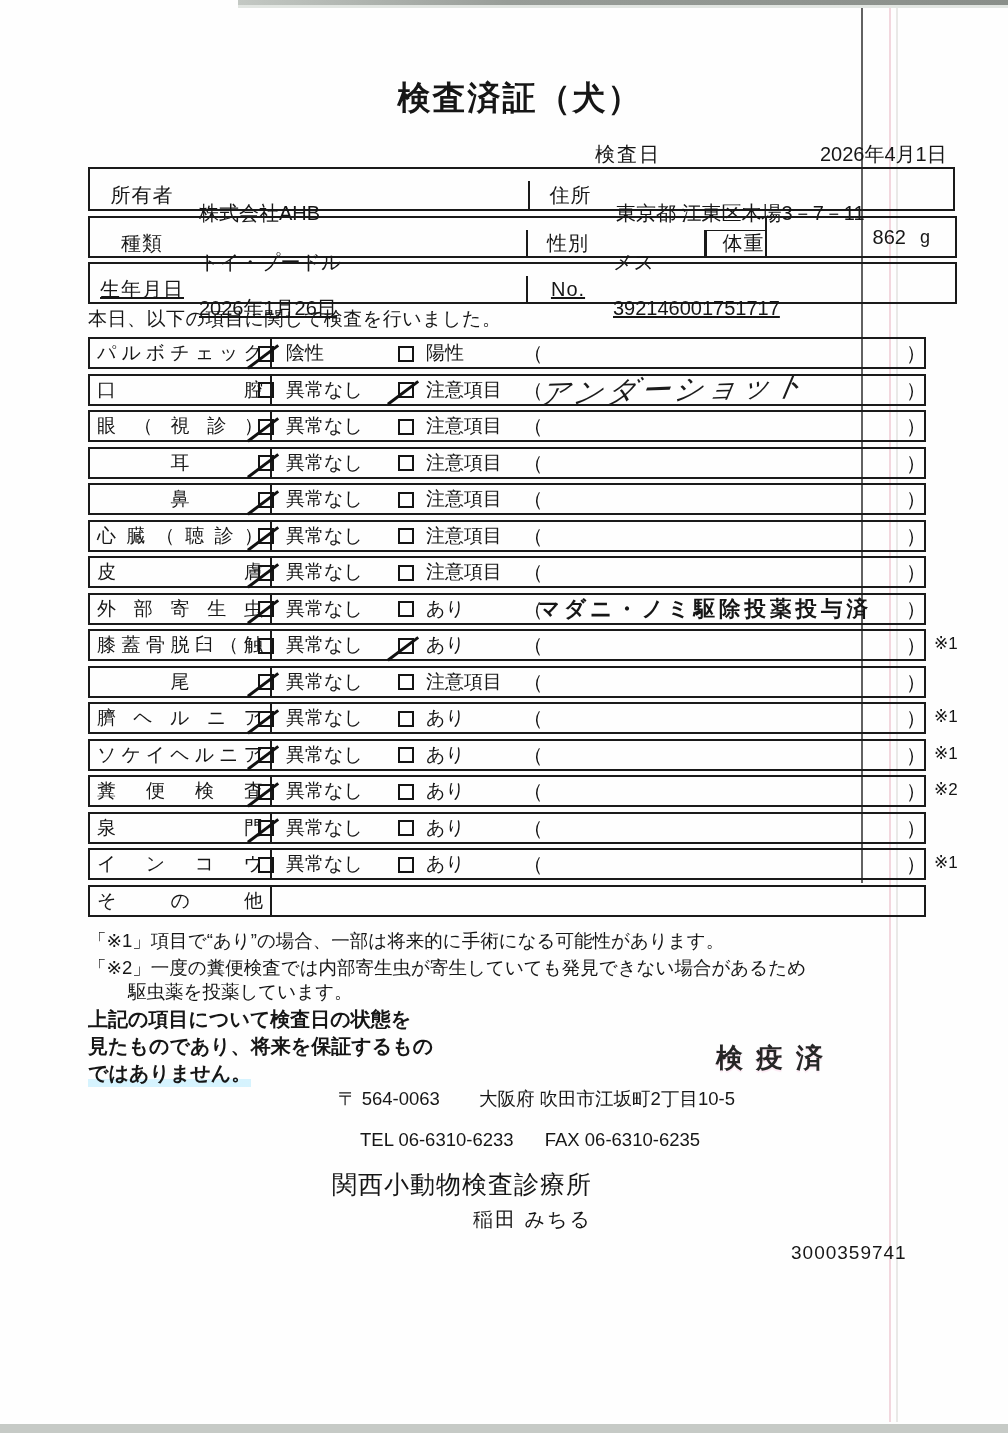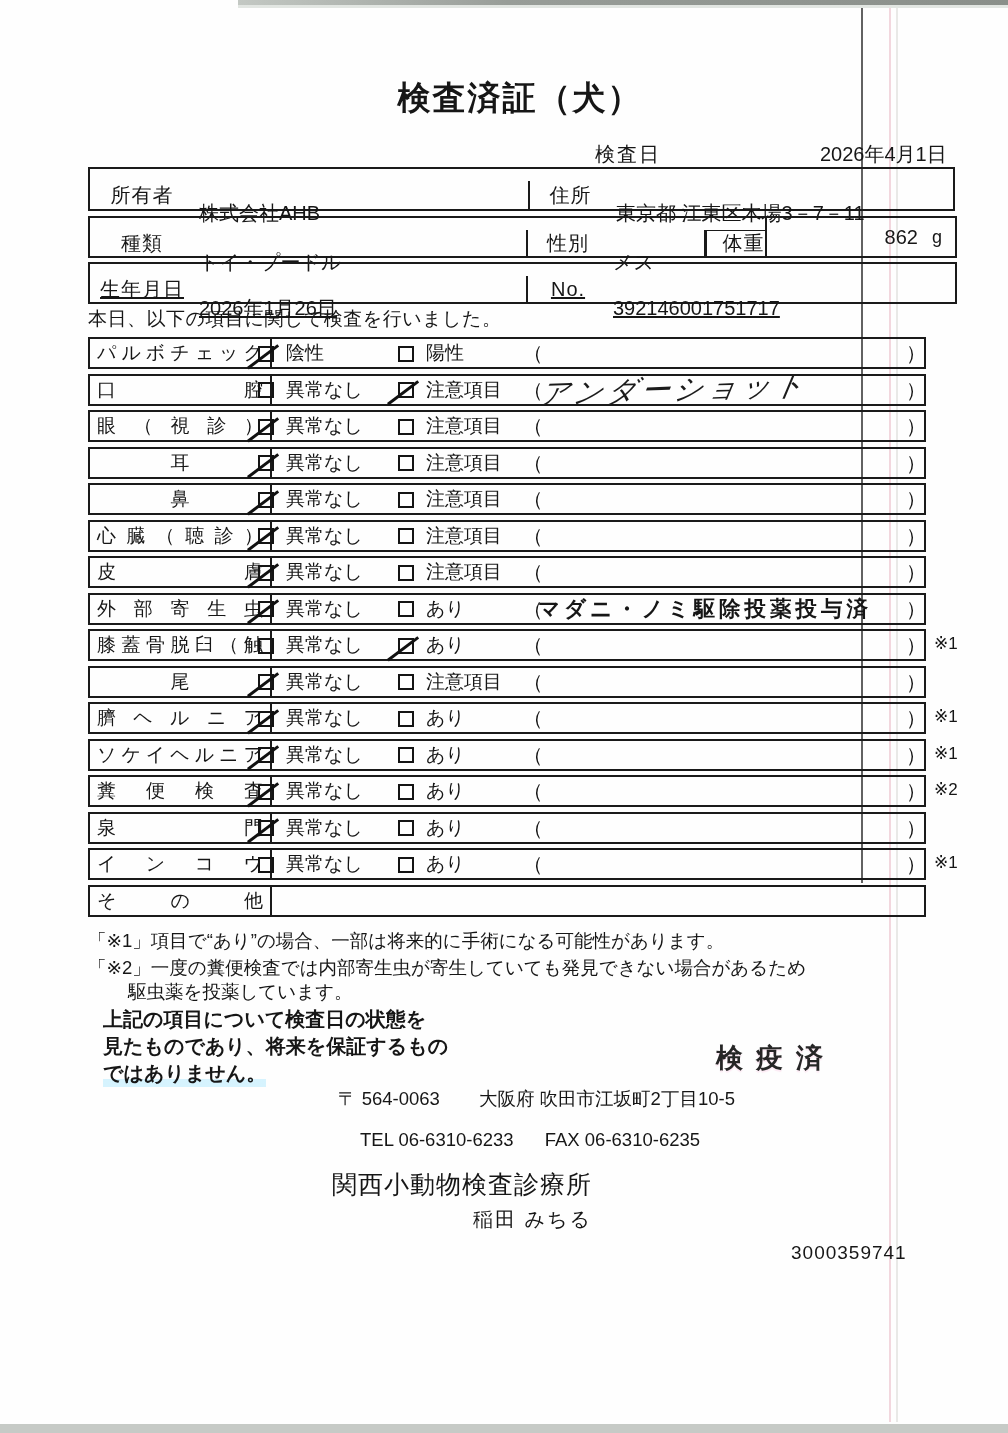--- a/index.html
+++ b/index.html
@@ -30,21 +30,21 @@
   
   .box-row{position:absolute;display:flex;border:2px solid #1a1a1a;box-sizing:border-box;background:transparent;}
   .box-row .cell{box-sizing:border-box;border-left:2px solid #1a1a1a;display:flex;align-items:center;overflow:visible;white-space:nowrap;}
   .box-row .cell:first-child{border-left:none;}
   .cell.lab{justify-content:center;letter-spacing:1px;margin-top:12px;}
   .cell.val{padding-left:3px;margin-top:44px;}
   .tableA{left:88px;top:167px;width:867px;height:44px;font-size:20px;}
   .tableB1{left:88px;top:216px;width:869px;height:42px;font-size:20px;}
   .tableB2{left:88px;top:262px;width:869px;height:42px;font-size:20px;text-decoration:underline;}
   .wcellL{border-left:3px solid #1a1a1a !important;border-top:1px solid #1a1a1a;padding-left:15px;}
-  .weight-val{justify-content:flex-end;padding-right:13px;gap:14px;}
+  .weight-val{justify-content:flex-end;padding-right:25px;gap:14px;}
   .weight-val .unit{font-size:18px;}
 
   .intro{position:absolute;left:88px;top:306px;font-size:19px;letter-spacing:.5px;}
 
   
   .checklist{position:absolute;left:88px;top:337px;width:900px;}
   .cl-row{position:relative;width:876px;height:32px;margin-bottom:4.5px;}
   .cl-box{position:absolute;left:0;top:0;width:838px;height:32px;border:2px solid #1a1a1a;box-sizing:border-box;}
   .cl-label{position:absolute;left:0;top:0;width:182px;height:28px;border-right:2px solid #1a1a1a;
     box-sizing:border-box;padding:0 7px;font-size:19px;line-height:27px;overflow:hidden;}
@@ -59,21 +59,21 @@
   .paren-open{left:433px;} .paren-close{left:816px;}
   .ptext{position:absolute;left:448px;top:-1px;font-size:21.5px;font-weight:700;letter-spacing:4px;line-height:30px;}
   .hand{position:absolute;left:450px;top:-4px;font-size:29px;letter-spacing:4px;line-height:34px;
     font-style:italic;transform:rotate(-2deg) skewX(-12deg);z-index:6;color:#1b1b1b;}
   .remark{position:absolute;left:846px;top:4px;font-size:17px;white-space:nowrap;}
 
   
   .fn1{position:absolute;left:88px;top:928px;font-size:18.5px;}
   .fn2{position:absolute;left:88px;top:955px;font-size:18.5px;}
   .fn3{position:absolute;left:128px;top:979px;font-size:18.5px;}
-  .statement{position:absolute;left:88px;top:1006px;font-size:20px;font-weight:700;line-height:27px;margin-left:15px;}
+  .statement{position:absolute;left:88px;top:1006px;font-size:20px;font-weight:700;line-height:27px;}
   .statement .hl{background:linear-gradient(transparent 72%,rgba(110,215,255,.28) 72%);}
   .stamp{position:absolute;left:716px;top:1040px;font-size:27px;font-weight:600;letter-spacing:13px;color:#262626;
     text-shadow:0 2px 1px rgba(240,90,170,.12);}
   .postal-line{position:absolute;left:338px;top:1086px;font-size:18.5px;}
   .postal-line .addr{margin-left:34px;}
   .tel-line{position:absolute;left:360px;top:1129px;font-size:18.5px;}
   .tel-line .fax{margin-left:26px;}
   .clinic-name{position:absolute;left:332px;top:1168px;font-size:25px;letter-spacing:1px;}
   .vet-name{position:absolute;left:473px;top:1206px;font-size:20px;letter-spacing:2px;}
   .serial{position:absolute;left:791px;top:1242px;font-size:19px;letter-spacing:1px;}

